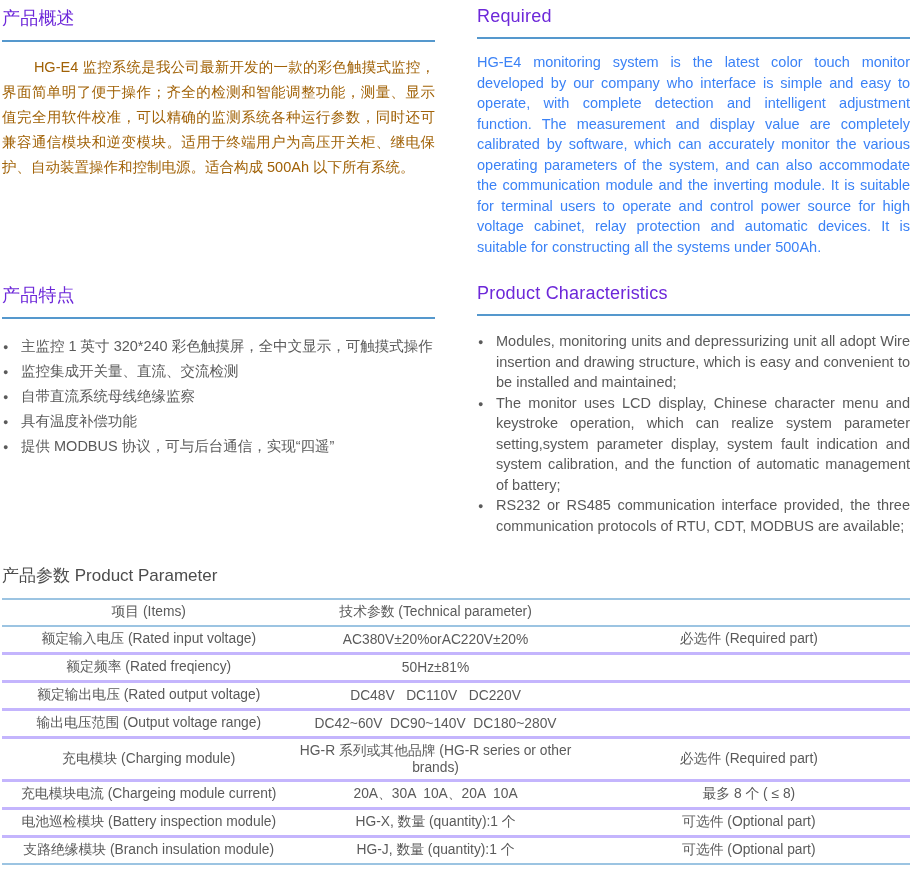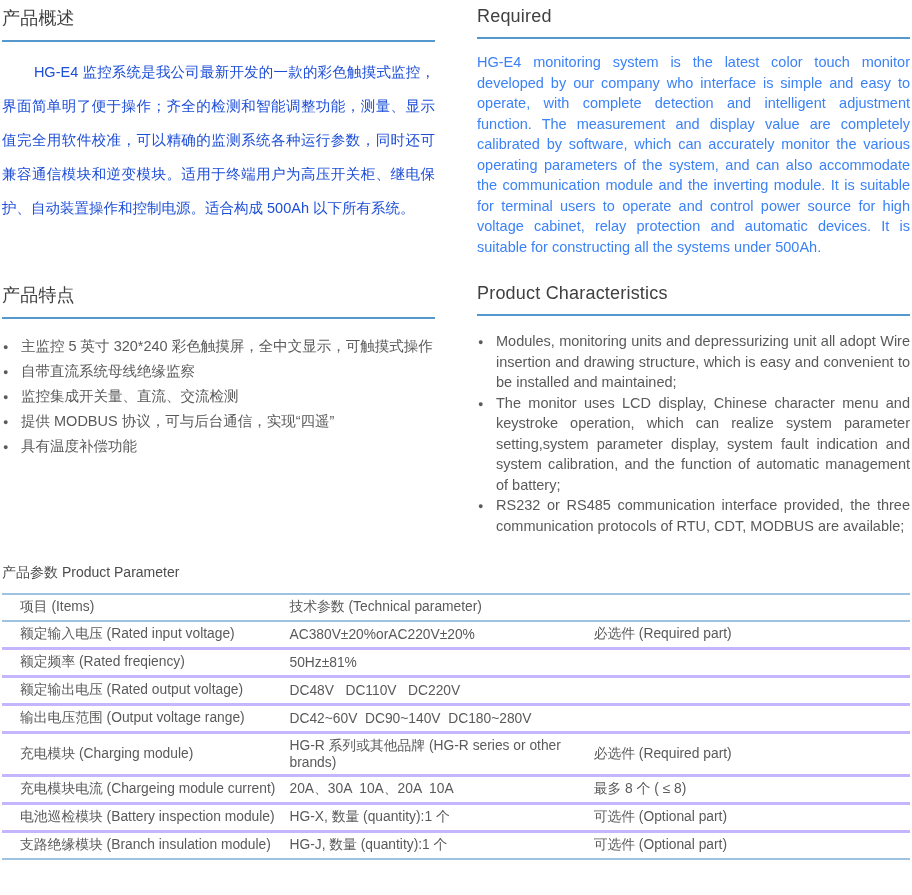--- a/index.html
+++ b/index.html
@@ -16,63 +16,63 @@
     grid-template-columns:1fr 1fr;
     column-gap:42px;
     row-gap:24px;
   }
 
   .sec-title {
     margin:0;
     padding:2px 0 10px 0;
     font-size:18px;
     font-weight:400;
-    color:#404040;
+    color:#6d28d9;
     border-bottom:2px solid #5598cd;
     letter-spacing:0.2px;
   }
 
   .body-para { margin:13px 0 0 0; font-size:14.5px; text-align:justify; }
-  .body-para.zh { line-height:34px; color:#1d4ed8; }
+  .body-para.zh { line-height:25px; color:#a16207; }
   .body-para.zh.indent { text-indent:2.2em; }
   .body-para.en { line-height:20.5px; color:#3b82f6; }
 
   .bullets { list-style:none; margin:15px 0 0 0; padding:0; }
   .bullets li { position:relative; padding-left:19px; }
   .bullets li::before {
     content:"●";
     position:absolute;
     left:1px;
     top:0;
     font-size:9px;
   }
   .bullets.zh li { line-height:25px; font-size:14.5px; }
   .bullets.zh li::before { top:1px; }
   .bullets.en li { line-height:20.5px; font-size:14.5px; text-align:justify; }
   .bullets.en li::before { top:1px; }
 
   .params { margin-top:28px; }
   .params-title {
     margin:0 0 11px 0;
-    font-size:14px;
+    font-size:17px;
     font-weight:400;
     color:#4c4c4c;
   }
   .param-table {
     width:100%;
     border-collapse:collapse;
     table-layout:fixed;
     font-size:13.8px;
     color:#5a5a5a;
   }
   .param-table col.c1 { width:31%; }
   .param-table col.c2 { width:33.5%; }
   .param-table col.c3 { width:35.5%; }
   .param-table th, .param-table td {
-    text-align:left;
+    text-align:center;
     font-weight:400;
     padding:3px 6px 4px 18px;
     white-space:pre-wrap;
     overflow:hidden;
   }
   .param-table th:nth-child(2), .param-table td:nth-child(2),
   .param-table th:nth-child(3), .param-table td:nth-child(3) { padding-left:6px; }
   .param-table thead tr {
     border-top:2px solid #9cc4e2;
     border-bottom:2px solid #9cc4e2;
@@ -93,25 +93,25 @@
     </section>
 
     <section class="cell">
       <h2 class="sec-title">Required</h2>
       <p class="body-para en">HG-E4 monitoring system is the latest color touch monitor developed by our company who interface is simple and easy to operate, with complete detection and intelligent adjustment function. The measurement and display value are completely calibrated by software, which can accurately monitor the various operating parameters of the system, and can also accommodate the communication module and the inverting module. It is suitable for terminal users to operate and control power source for high voltage cabinet, relay protection and automatic devices. It is suitable for constructing all the systems under 500Ah.</p>
     </section>
 
     <section class="cell">
       <h2 class="sec-title">产品特点</h2>
       <ul class="bullets zh">
-          <li>主监控 5 英寸 320*240 彩色触摸屏，全中文显示，可触摸式操作</li>
+          <li>主监控 1 英寸 320*240 彩色触摸屏，全中文显示，可触摸式操作</li>
+          <li>监控集成开关量、直流、交流检测</li>
           <li>自带直流系统母线绝缘监察</li>
-          <li>监控集成开关量、直流、交流检测</li>
+          <li>具有温度补偿功能</li>
           <li>提供 MODBUS 协议，可与后台通信，实现“四遥”</li>
-          <li>具有温度补偿功能</li>
         </ul>
     </section>
 
     <section class="cell">
       <h2 class="sec-title">Product Characteristics</h2>
       <ul class="bullets en">
           <li>Modules, monitoring units and depressurizing unit all adopt Wire insertion and drawing structure, which is easy and convenient to be installed and maintained;</li>
           <li>The monitor uses LCD display, Chinese character menu and keystroke operation, which can realize system parameter setting,system parameter display, system fault indication and system calibration, and the function of automatic management of battery;</li>
           <li>RS232 or RS485 communication interface provided, the three communication protocols of RTU, CDT, MODBUS are available;</li>
         </ul>

